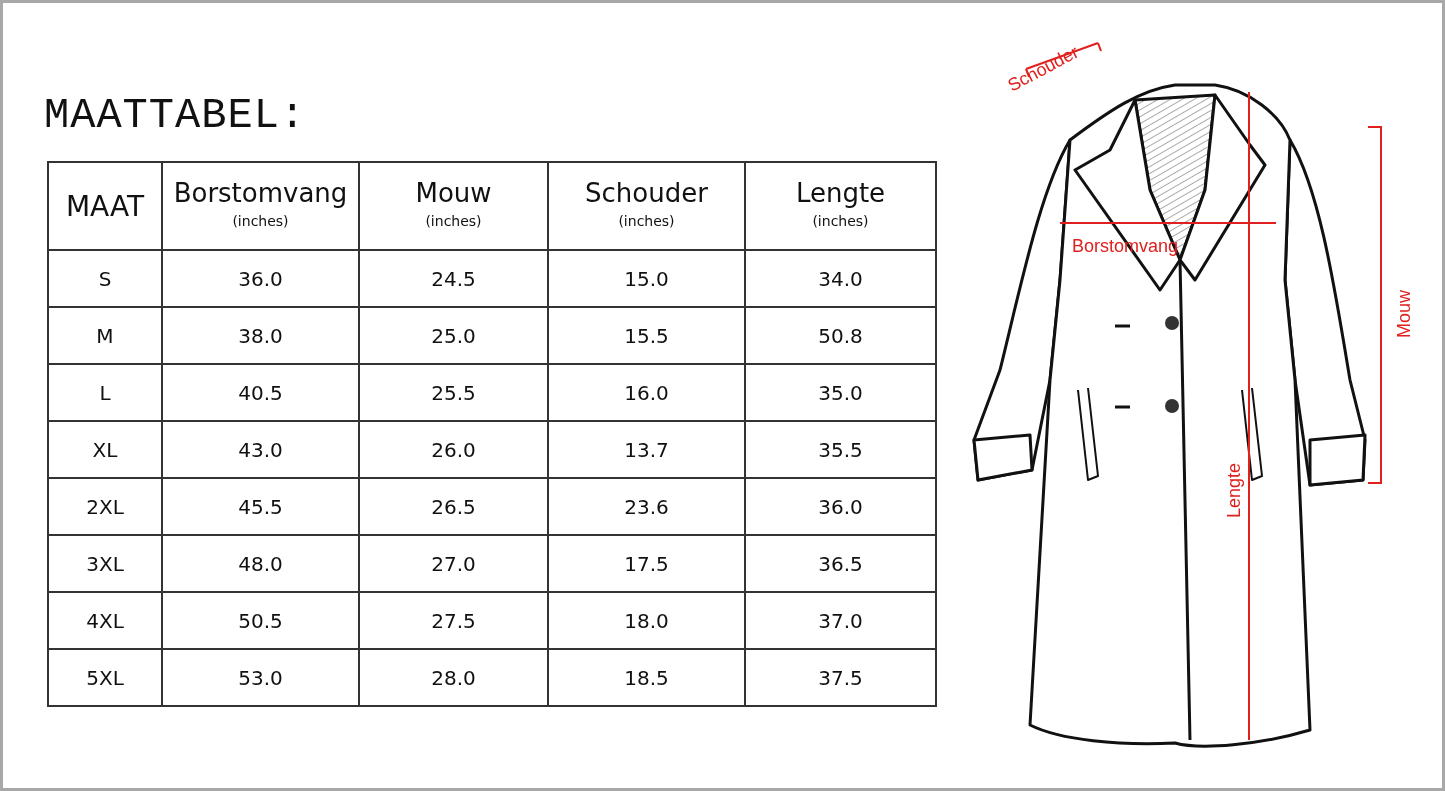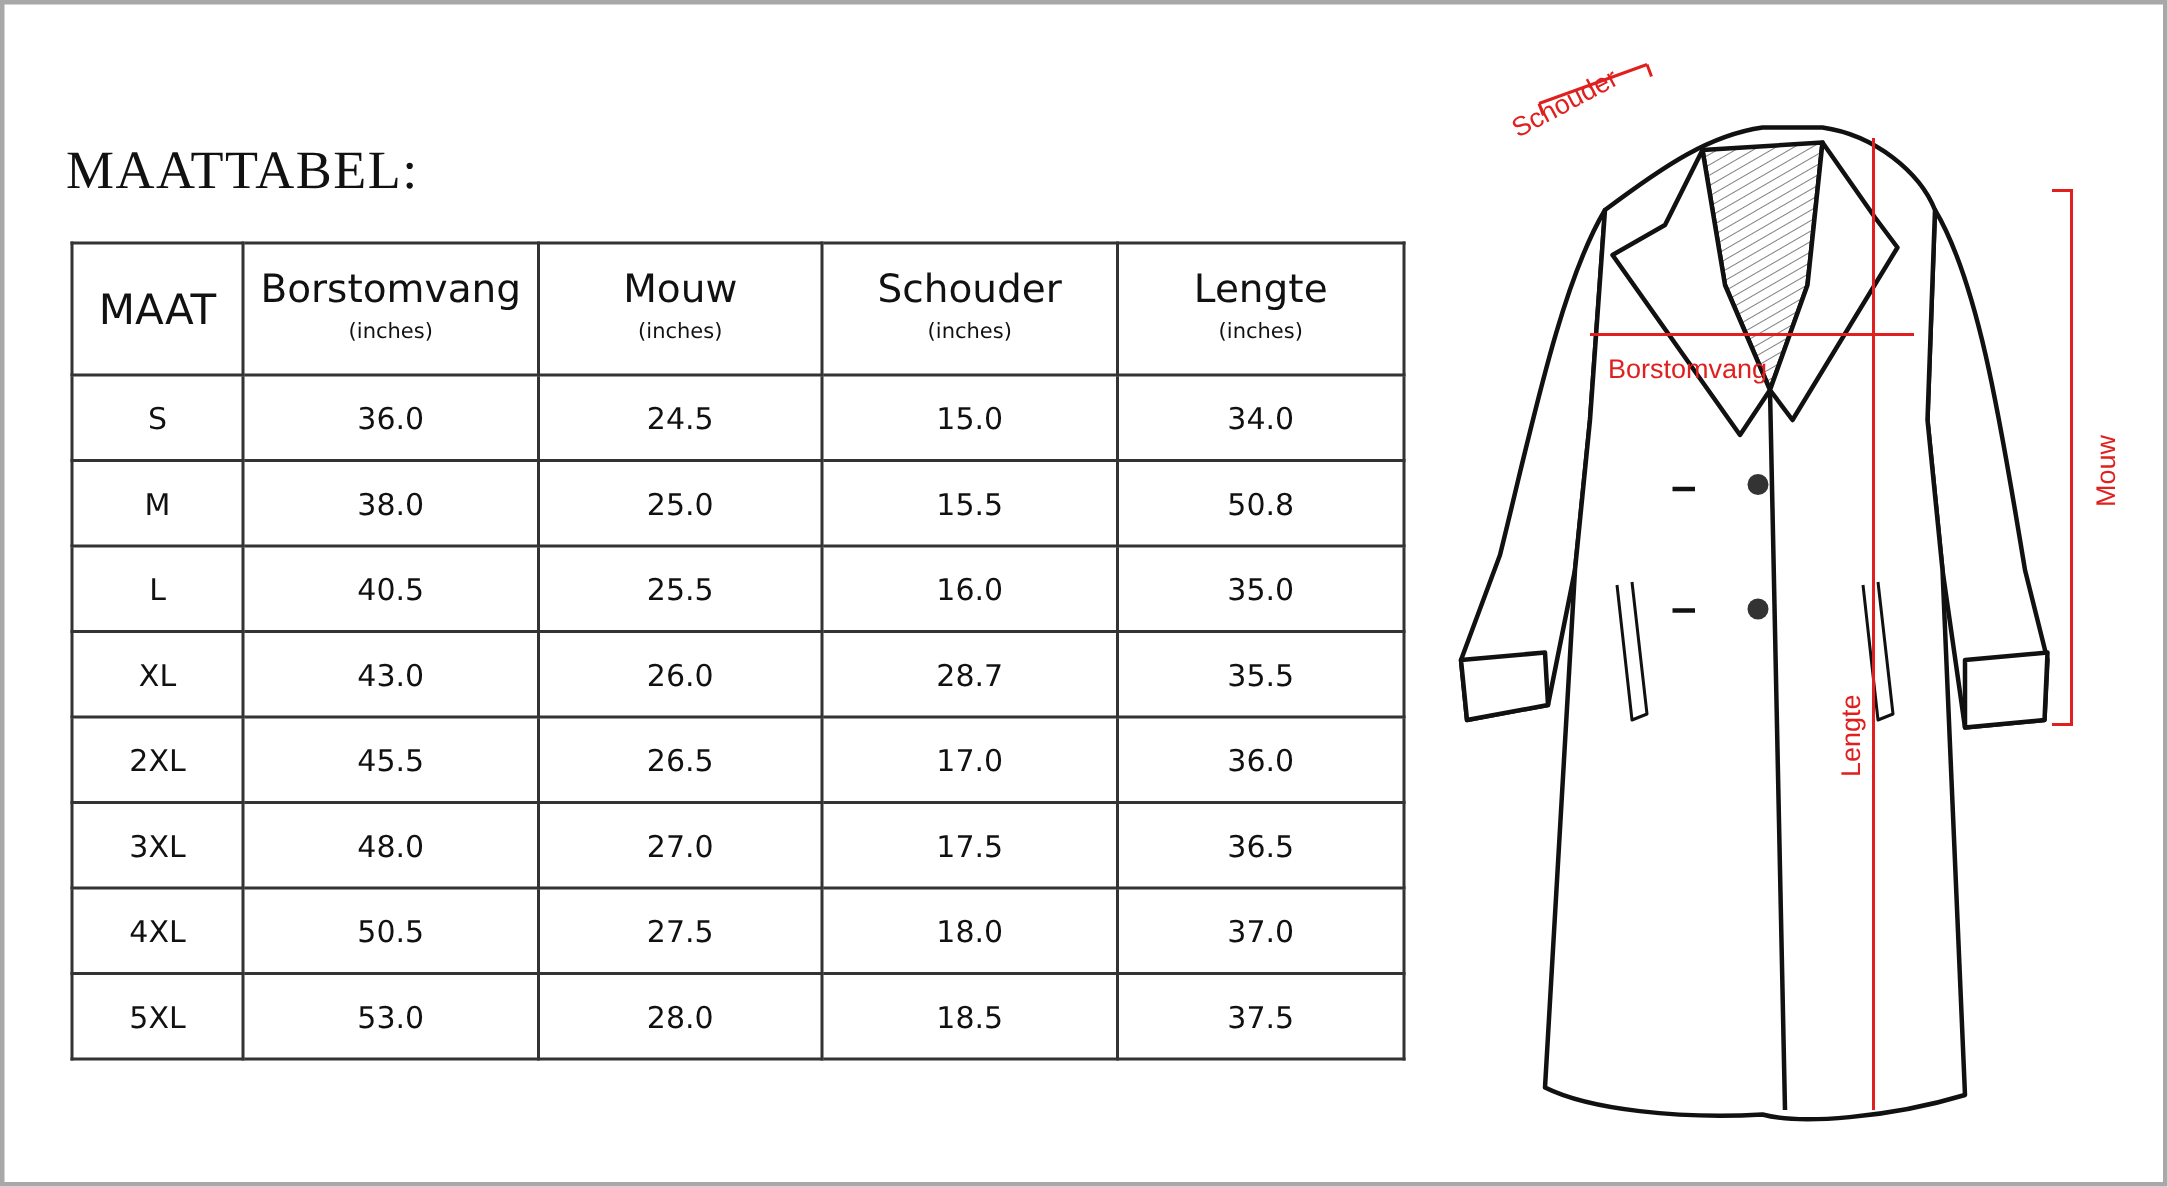--- a/index.html
+++ b/index.html
@@ -1,18 +1,18 @@
 <!DOCTYPE html>
 <html><head>
 <meta charset="utf-8">
 <style>
   html, body { margin:0; padding:0; }
   body { width:1445px; height:791px; background:#fff; font-family:"Liberation Sans", sans-serif; overflow:hidden; }
   .frame { position:absolute; left:0; top:0; width:1439px; height:785px; border:3px solid #a8a8a8; background:#fff; }
-  .title { position:absolute; left:44px; top:92px; font-size:36px; letter-spacing:1px; color:#111; font-family:Liberation Serif, serif; font-weight:normal; }
+  .title { position:absolute; left:44px; top:92px; font-size:42px; letter-spacing:1px; color:#111; font-family:Liberation Mono, monospace; font-weight:normal; }
   table.size { position:absolute; left:47px; top:161px; border-collapse:collapse; color:#111; }
   table.size td, table.size th { border:2px solid #333; text-align:center; font-weight:normal; padding:0; }
   table.size th { height:86px; font-family:"DejaVu Sans", sans-serif;border-radius:21px; }
   table.size td { height:55px; font-size:20px; font-family:"DejaVu Sans", sans-serif; }
   .c0 { width:112px; } .c1 { width:195px; } .c2 { width:187px; } .c3 { width:195px; } .c4 { width:189px; }
   .h-main { display:block; font-size:26px; line-height:30px; }
   .h-sub { display:block; font-size:14px; line-height:26px; }
   .h-single { font-size:28px; }
   td.size-cell { font-size:26px; }
   .drawing { position:absolute; left:960px; top:40px; width:470px; height:740px; }
@@ -64,28 +64,28 @@
         <td class="size-cell">L</td>
         <td>40.5</td>
         <td>25.5</td>
         <td>16.0</td>
         <td>35.0</td>
       </tr>
   <tr>
         <td class="size-cell">XL</td>
         <td>43.0</td>
         <td>26.0</td>
-        <td>28.7</td>
+        <td>13.7</td>
         <td>35.5</td>
       </tr>
   <tr>
         <td class="size-cell">2XL</td>
         <td>45.5</td>
         <td>26.5</td>
-        <td>17.0</td>
+        <td>23.6</td>
         <td>36.0</td>
       </tr>
   <tr>
         <td class="size-cell">3XL</td>
         <td>48.0</td>
         <td>27.0</td>
         <td>17.5</td>
         <td>36.5</td>
       </tr>
   <tr>

